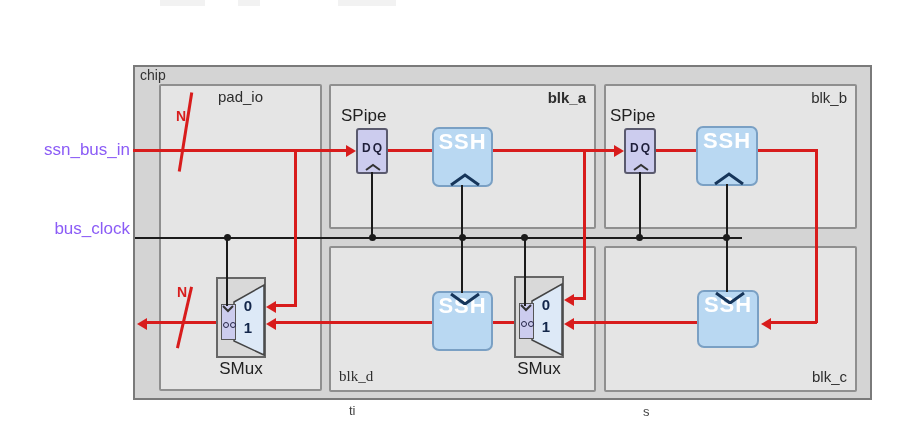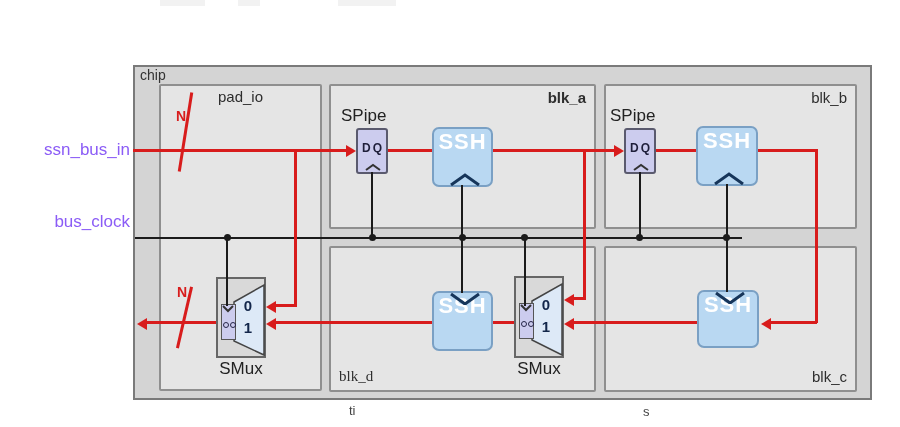--- a/index.html
+++ b/index.html
@@ -62,21 +62,21 @@
     <span class="blklabel" style="top:3px; right:8px;">blk_b</span>
   </div>
   <div class="box" style="left:329px; top:246px; width:267px; height:146px;">
     <span class="blklabel" style="bottom:5px; left:8px;font-family:Liberation Serif, serif;">blk_d</span>
   </div>
   <div class="box" style="left:604px; top:246px; width:253px; height:146px;">
     <span class="blklabel" style="bottom:5px; right:8px;">blk_c</span>
   </div>
 
   <div class="sig-label" style="left:10px; top:140px; width:120px;">ssn_bus_in</div>
-  <div class="sig-label" style="left:10px; top:212px; width:120px;">bus_clock</div>
+  <div class="sig-label" style="left:10px; top:219px; width:120px;">bus_clock</div>
 
   <div class="comp-label" style="left:341px; top:106px;">SPipe</div>
   <div class="ff" style="left:356px; top:128px; width:32px; height:46px;">
     <div class="ffpins">
       <span>D</span>
       <span>Q</span>
     </div>
     <svg class="chev" style="left:6px; bottom:1px;" width="18" height="8">
         <polyline points="2,7 9,2 16,7" fill="none" stroke="#333" stroke-width="2"></polyline>
       </svg>

